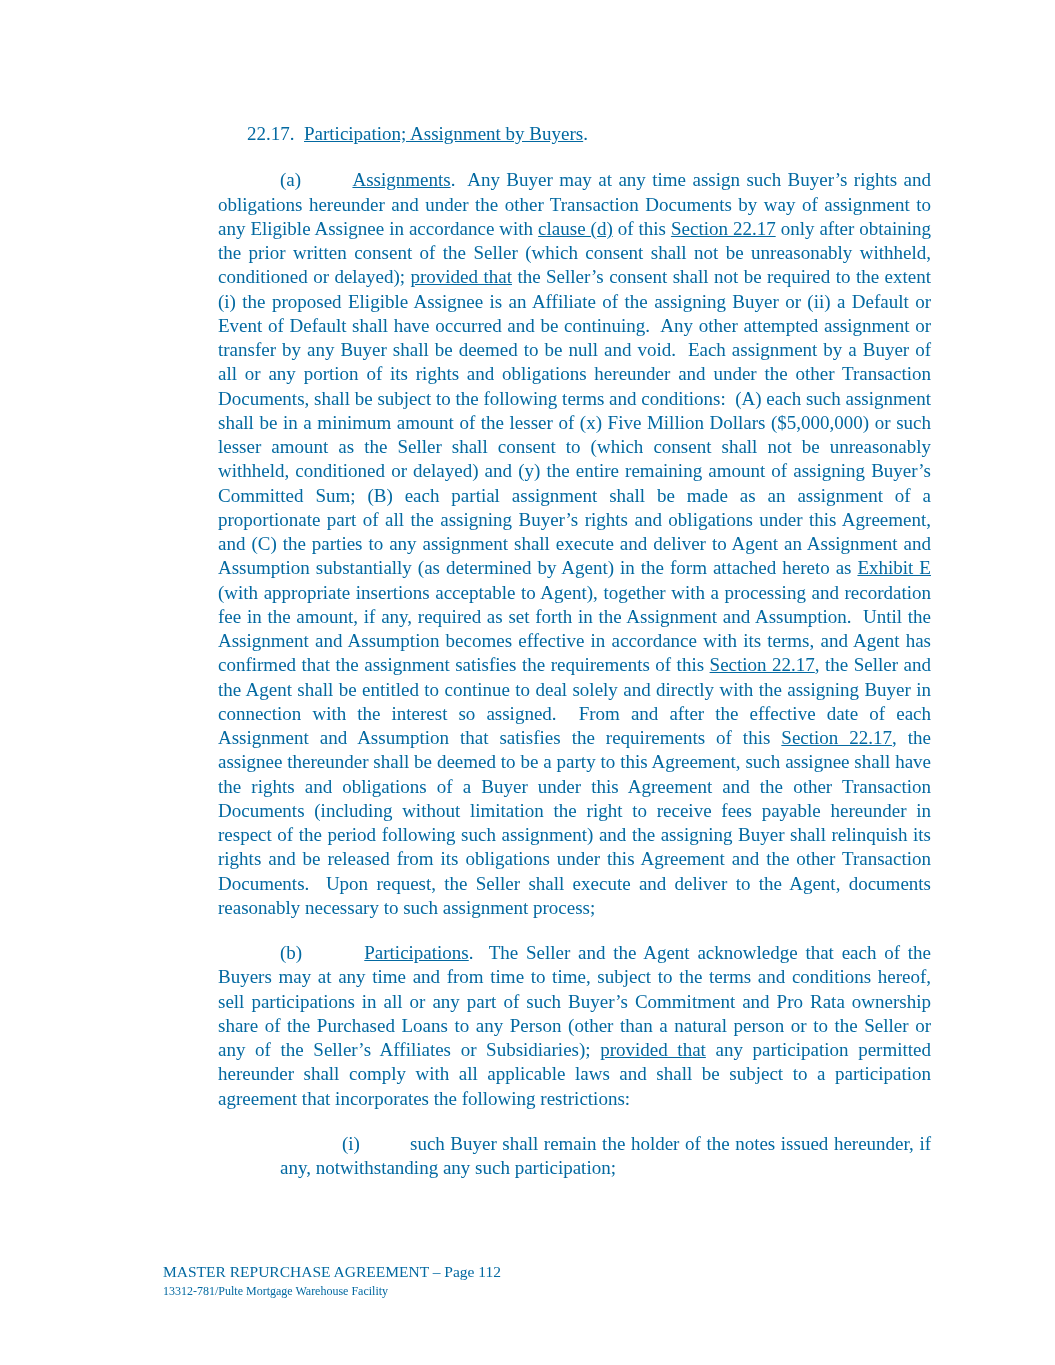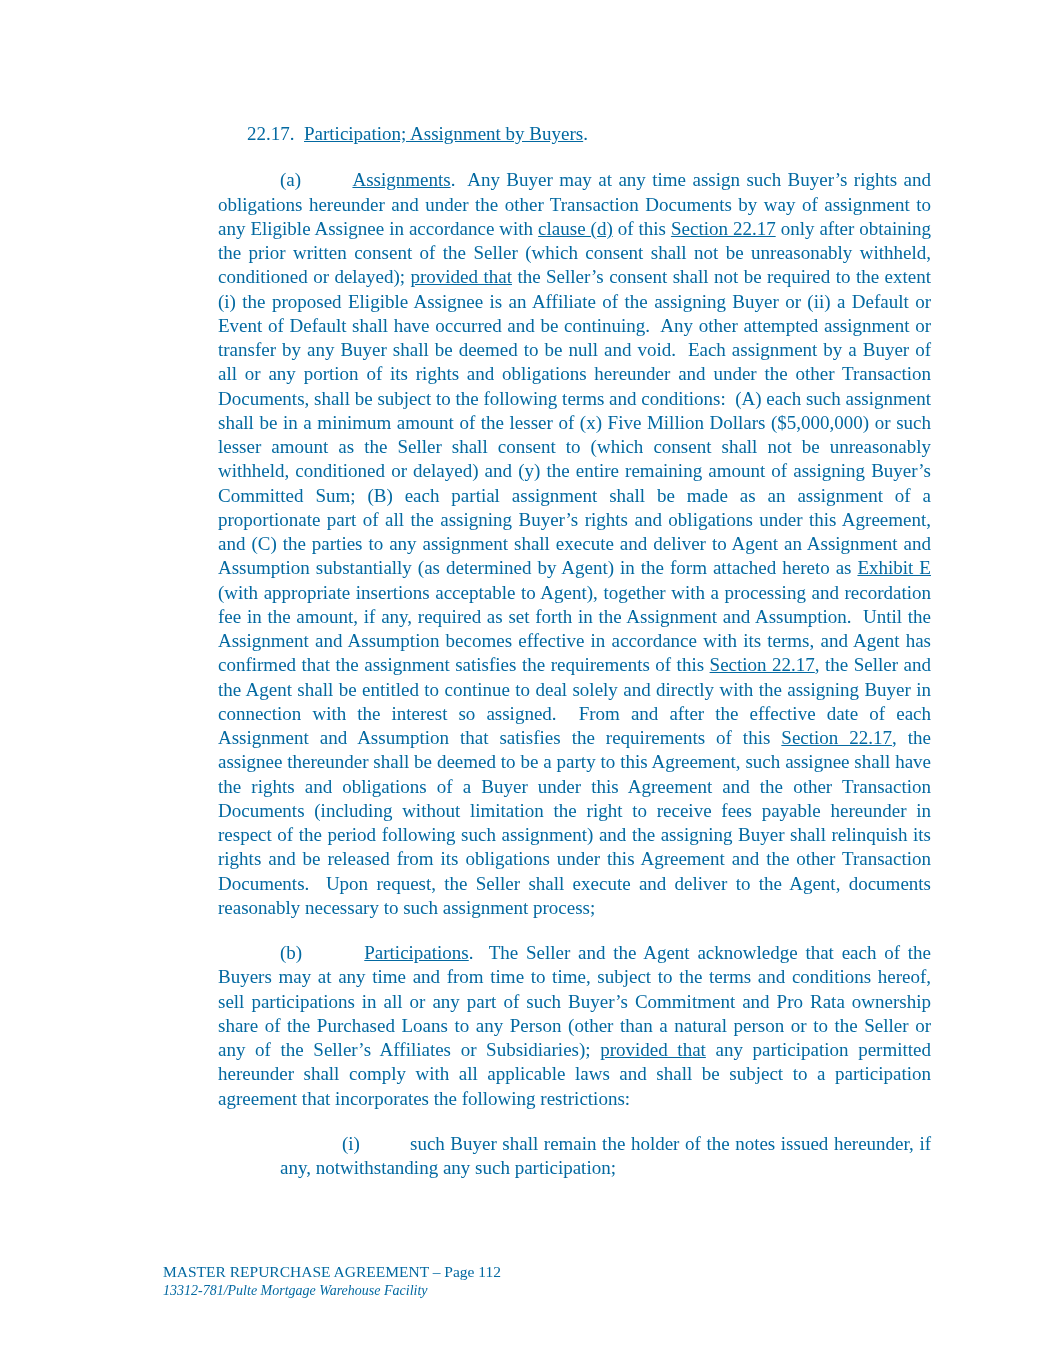--- a/index.html
+++ b/index.html
@@ -48,24 +48,23 @@
     top: 1262px;
     text-align: left;
     margin-left: 40px;
   }
   .footer-line1 {
     font-size: 15.5px;
     line-height: 20px;
     margin: 0;
   }
   .footer-line2 {
-    font-size: 14px;
+    font-size: 12px;
     line-height: 14px;
     margin: 2px 0 0 0;
-    font-style: italic;
   }
 </style>
 </head>
 <body>
 
 <div class="page">
   <div class="content">
     <p class="heading"><span>22.17.&nbsp; </span><span class="u">Participation; Assignment by Buyers</span><span>.</span></p>
 
     <p class="para"><span>(a)&nbsp;&nbsp;&nbsp;&nbsp;&nbsp;&nbsp;&nbsp;&nbsp;</span><span class="u">Assignments</span><span>.&nbsp; Any Buyer may at any time assign such Buyer’s rights and obligations hereunder and under the other Transaction Documents by way of assignment to any Eligible Assignee in accordance with </span><span class="u">clause&nbsp;(d)</span><span> of this </span><span class="u">Section&nbsp;22.17</span><span> only after obtaining the prior written consent of the Seller (which consent shall not be unreasonably withheld, conditioned or delayed); </span><span class="u">provided that</span><span> the Seller’s consent shall not be required to the extent (i)&nbsp;the proposed Eligible Assignee is an Affiliate of the assigning Buyer or (ii)&nbsp;a Default or Event of Default shall have occurred and be continuing.&nbsp; Any other attempted assignment or transfer by any Buyer shall be deemed to be null and void.&nbsp; Each assignment by a Buyer of all or any portion of its rights and obligations hereunder and under the other Transaction Documents, shall be subject to the following terms and conditions:&nbsp; (A)&nbsp;each such assignment shall be in a minimum amount of the lesser of (x)&nbsp;Five Million Dollars ($5,000,000) or such lesser amount as the Seller shall consent to (which consent shall not be unreasonably withheld, conditioned or delayed) and (y)&nbsp;the entire remaining amount of assigning Buyer’s Committed Sum; (B)&nbsp;each partial assignment shall be made as an assignment of a proportionate part of all the assigning Buyer’s rights and obligations under this Agreement, and (C)&nbsp;the parties to any assignment shall execute and deliver to Agent an Assignment and Assumption substantially (as determined by Agent) in the form attached hereto as </span><span class="u">Exhibit&nbsp;E</span><span> (with appropriate insertions acceptable to Agent), together with a processing and recordation fee in the amount, if any, required as set forth in the Assignment and Assumption.&nbsp; Until the Assignment and Assumption becomes effective in accordance with its terms, and Agent has confirmed that the assignment satisfies the requirements of this </span><span class="u">Section&nbsp;22.17</span><span>, the Seller and the Agent shall be entitled to continue to deal solely and directly with the assigning Buyer in connection with the interest so assigned.&nbsp; From and after the effective date of each Assignment and Assumption that satisfies the requirements of this </span><span class="u">Section&nbsp;22.17</span><span>, the assignee thereunder shall be deemed to be a party to this Agreement, such assignee shall have the rights and obligations of a Buyer under this Agreement and the other Transaction Documents (including without limitation the right to receive fees payable hereunder in respect of the period following such assignment) and the assigning Buyer shall relinquish its rights and be released from its obligations under this Agreement and the other Transaction Documents.&nbsp; Upon request, the Seller shall execute and deliver to the Agent, documents reasonably necessary to such assignment process;</span></p>

